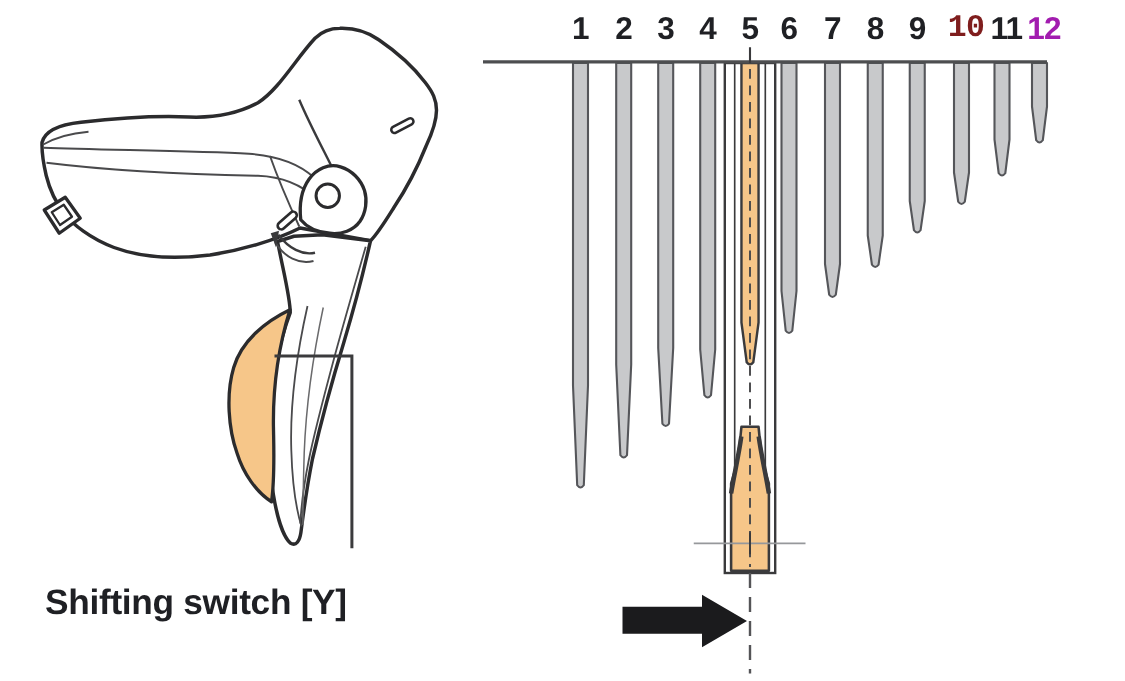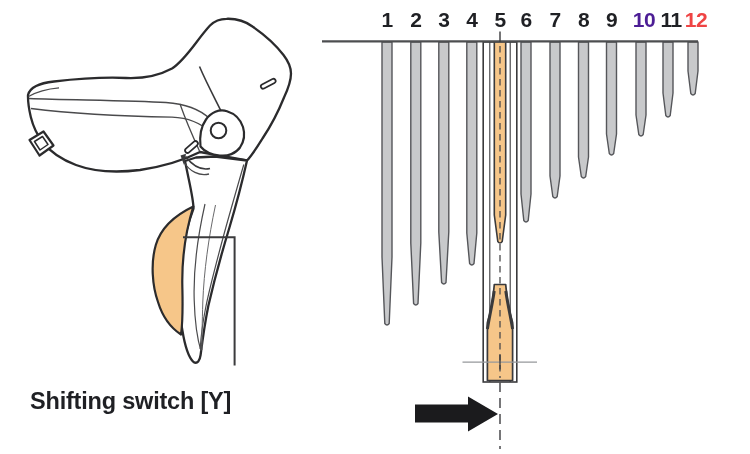--- a/index.html
+++ b/index.html
@@ -116,19 +116,19 @@
   <div id="numbers">
       <div class="gear-num" style="left: 370px; color: rgb(31, 32, 36);">1</div>
       <div class="gear-num" style="left: 398.8px; color: rgb(31, 32, 36);">2</div>
       <div class="gear-num" style="left: 426.8px; color: rgb(31, 32, 36);">3</div>
       <div class="gear-num" style="left: 454.8px; color: rgb(31, 32, 36);">4</div>
       <div class="gear-num" style="left: 483px; color: rgb(31, 32, 36);">5</div>
       <div class="gear-num" style="left: 509px; color: rgb(31, 32, 36);">6</div>
       <div class="gear-num" style="left: 538px; color: rgb(31, 32, 36);">7</div>
       <div class="gear-num" style="left: 566.5px; color: rgb(31, 32, 36);">8</div>
       <div class="gear-num" style="left: 594.5px; color: rgb(31, 32, 36);">9</div>
-      <div class="gear-num" style="left: 627px; color: #4c1d95;">10</div>
+      <div class="gear-num" style="left: 627px; color: #7f1d1d; font-family: Liberation Mono, monospace;">10</div>
       <div class="gear-num" style="left: 654px; color: rgb(31, 32, 36);">11</div>
-      <div class="gear-num" style="left: 679px; color: #ef4444;">12</div>
+      <div class="gear-num" style="left: 679px; color: #a21caf;">12</div>
     </div>
 
   <div class="switch-label">Shifting switch [Y]</div>
 </div>
 
 </body></html>

